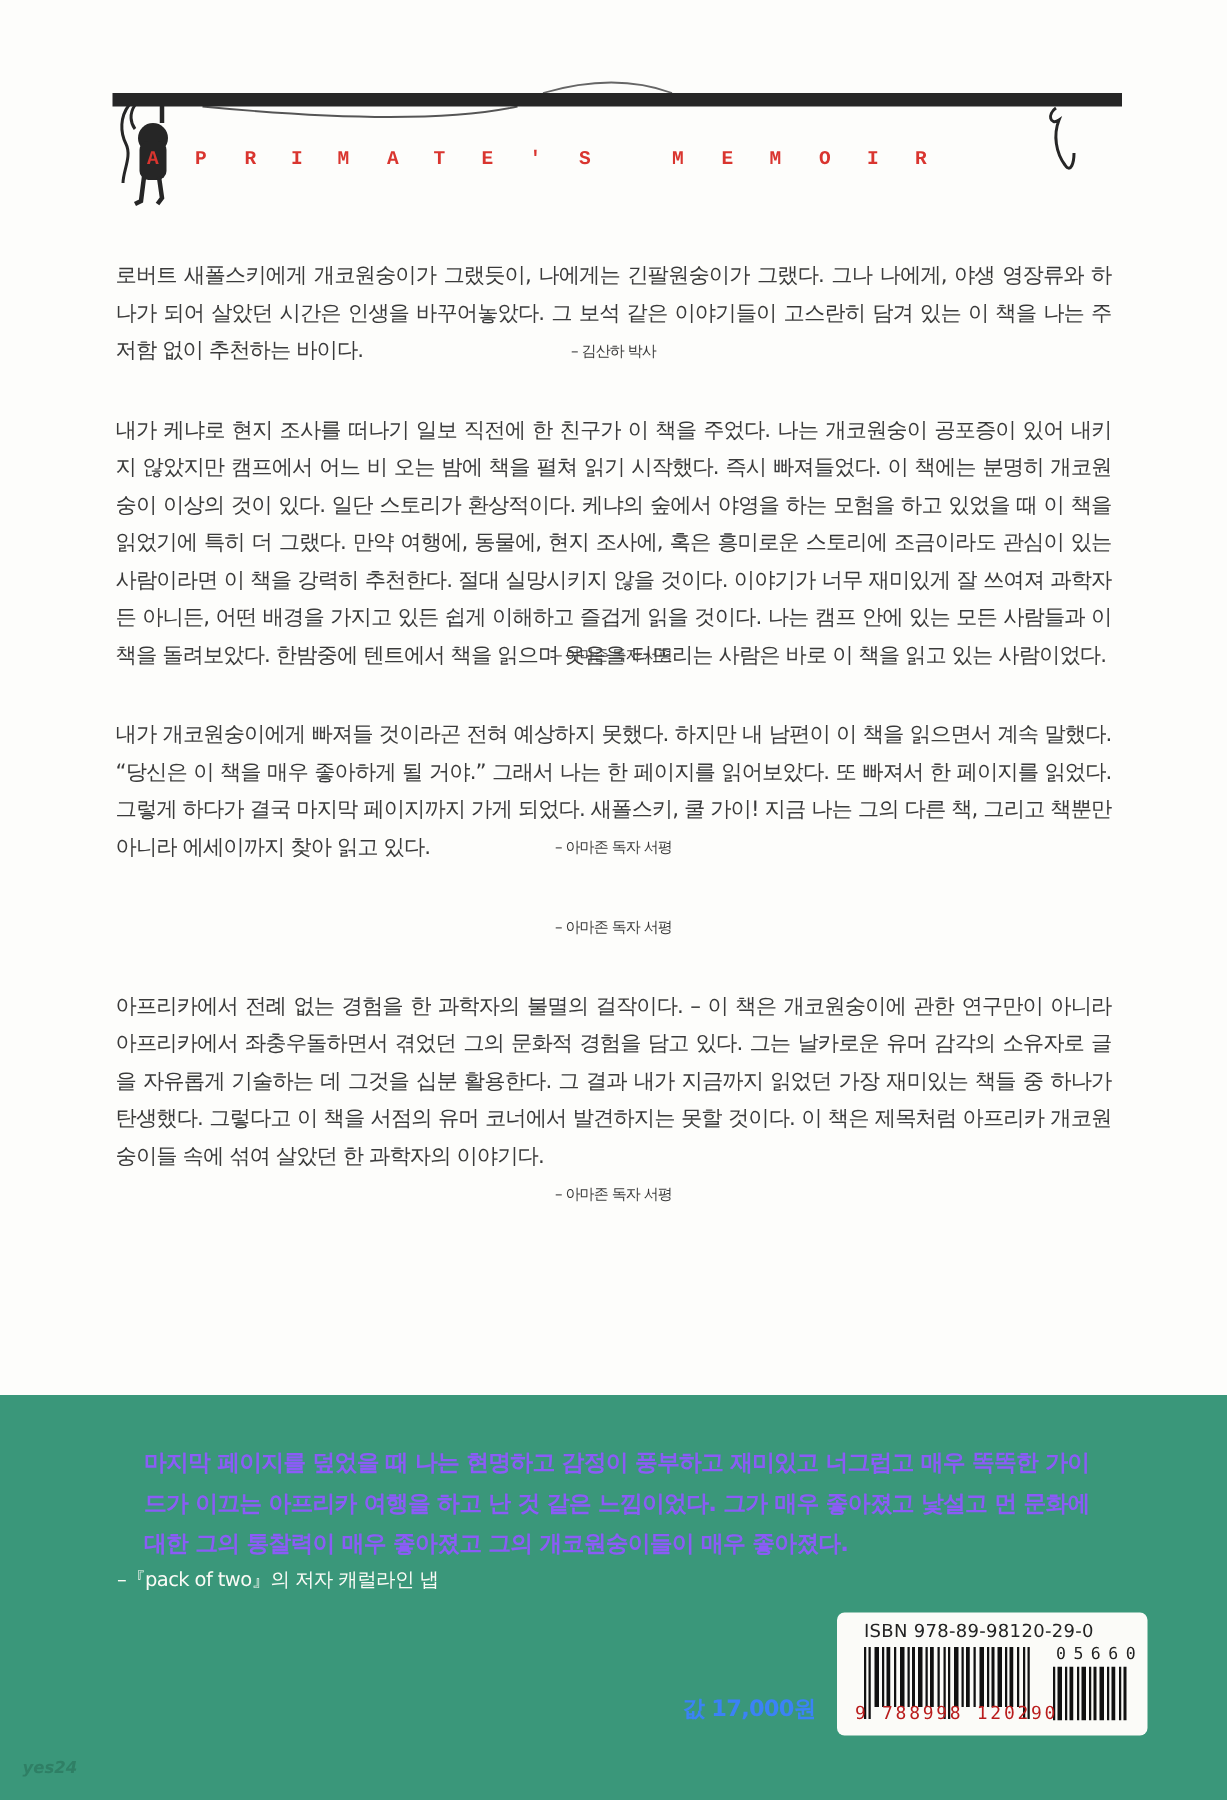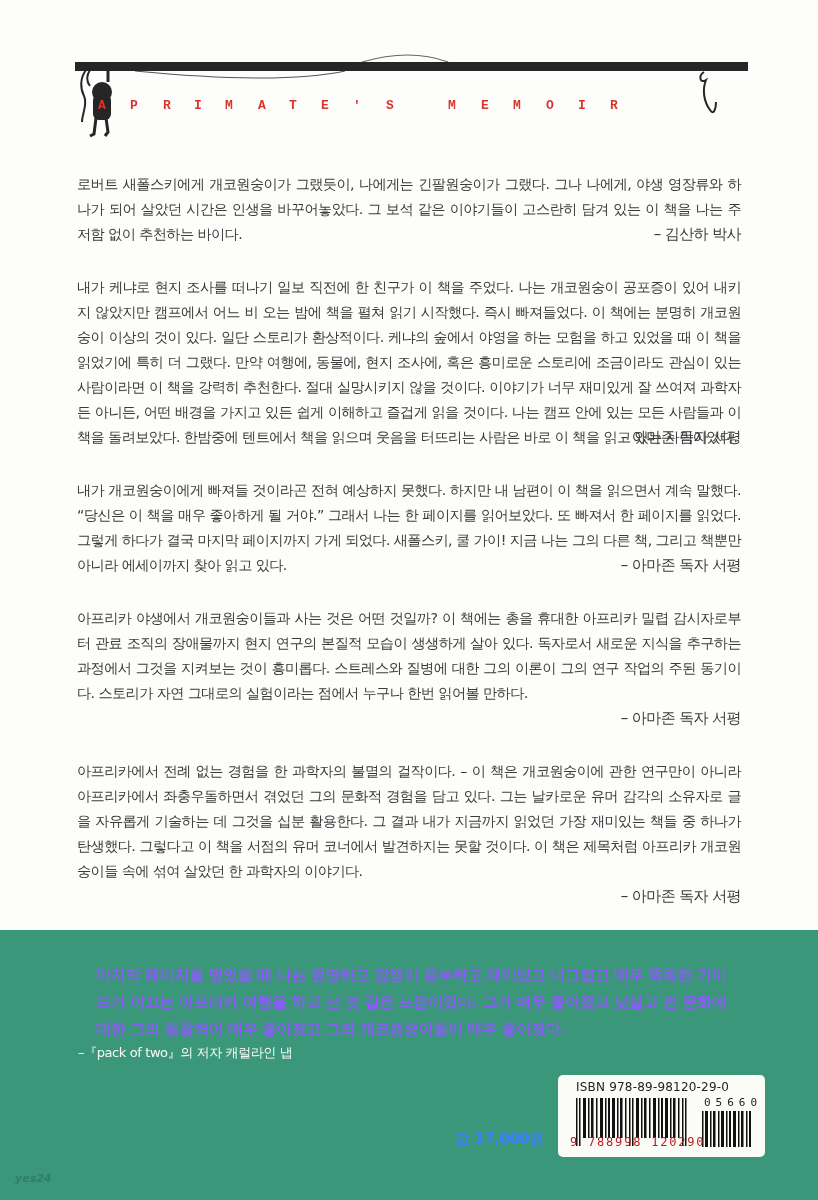--- a/index.html
+++ b/index.html
@@ -16,21 +16,21 @@
       font-family: "Liberation Mono", monospace; font-size: 13px; font-weight: bold;
       color: #d9352f;
     }
     .series-title span { position: absolute; }
     .monkey { position: absolute; left: 78px; top: 68px; }
     .hook { position: absolute; left: 690px; top: 68px; }
     .strings { position: absolute; left: 0; top: 40px; }
     .reviews { position: absolute; left: 77px; top: 172px; width: 664px; }
     .review { margin-bottom: 28px; font-size: 14.2px; line-height: 25px; letter-spacing: -0.6px; }
     .review p { margin: 0; text-align: justify; }
-    .attrib { text-align: right; font-size: 15px; margin-top: -25px; letter-spacing: -0.6px; }
+    .attrib { text-align: center; font-size: 10px; margin-top: -25px; letter-spacing: -0.6px; }
     .attrib.block { margin-top: 0; }
     .green {
       position: absolute; left: 0; top: 930px; width: 818px; height: 270px;
       background: #3a977a;
     }
     .quote {
       position: absolute; left: 96px; top: 962px; width: 640px;
       color: #8b5cf6; font-size: 15.2px; line-height: 27px; letter-spacing: -0.5px;
       font-weight: bold;
     }
@@ -95,21 +95,20 @@
   </div>
   <div class="review">
     <p>내가 케냐로 현지 조사를 떠나기 일보 직전에 한 친구가 이 책을 주었다. 나는 개코원숭이 공포증이 있어 내키지 않았지만 캠프에서 어느 비 오는 밤에 책을 펼쳐 읽기 시작했다. 즉시 빠져들었다. 이 책에는 분명히 개코원숭이 이상의 것이 있다. 일단 스토리가 환상적이다. 케냐의 숲에서 야영을 하는 모험을 하고 있었을 때 이 책을 읽었기에 특히 더 그랬다. 만약 여행에, 동물에, 현지 조사에, 혹은 흥미로운 스토리에 조금이라도 관심이 있는 사람이라면 이 책을 강력히 추천한다. 절대 실망시키지 않을 것이다. 이야기가 너무 재미있게 잘 쓰여져 과학자든 아니든, 어떤 배경을 가지고 있든 쉽게 이해하고 즐겁게 읽을 것이다. 나는 캠프 안에 있는 모든 사람들과 이 책을 돌려보았다. 한밤중에 텐트에서 책을 읽으며 웃음을 터뜨리는 사람은 바로 이 책을 읽고 있는 사람이었다.</p>
     <div class="attrib">– 아마존 독자 서평</div>
   </div>
   <div class="review">
     <p>내가 개코원숭이에게 빠져들 것이라곤 전혀 예상하지 못했다. 하지만 내 남편이 이 책을 읽으면서 계속 말했다. “당신은 이 책을 매우 좋아하게 될 거야.” 그래서 나는 한 페이지를 읽어보았다. 또 빠져서 한 페이지를 읽었다. 그렇게 하다가 결국 마지막 페이지까지 가게 되었다. 새폴스키, 쿨 가이! 지금 나는 그의 다른 책, 그리고 책뿐만 아니라 에세이까지 찾아 읽고 있다.</p>
     <div class="attrib">– 아마존 독자 서평</div>
   </div>
   <div class="review">
-    <p>아프리카 야생에서 개코원숭이들과 사는 것은 어떤 것일까? 이 책에는 총을 휴대한 아프리카 밀렵 감시자로부터 관료 조직의 장애물까지 현지 연구의 본질적 모습이 생생하게 살아 있다. 독자로서 새로운 지식을 추구하는 과정에서 그것을 지켜보는 것이 흥미롭다. 스트레스와 질병에 대한 그의 이론이 그의 연구 작업의 주된 동기이다. 스토리가 자연 그대로의 실험이라는 점에서 누구나 한번 읽어볼 만하다.</p>
     <div class="attrib block">– 아마존 독자 서평</div>
   </div>
   <div class="review">
     <p>아프리카에서 전례 없는 경험을 한 과학자의 불멸의 걸작이다. – 이 책은 개코원숭이에 관한 연구만이 아니라 아프리카에서 좌충우돌하면서 겪었던 그의 문화적 경험을 담고 있다. 그는 날카로운 유머 감각의 소유자로 글을 자유롭게 기술하는 데 그것을 십분 활용한다. 그 결과 내가 지금까지 읽었던 가장 재미있는 책들 중 하나가 탄생했다. 그렇다고 이 책을 서점의 유머 코너에서 발견하지는 못할 것이다. 이 책은 제목처럼 아프리카 개코원숭이들 속에 섞여 살았던 한 과학자의 이야기다.</p>
     <div class="attrib block">– 아마존 독자 서평</div>
   </div>
 </div>
 
 <div class="green"></div>
 <div class="quote">마지막 페이지를 덮었을 때 나는 현명하고 감정이 풍부하고 재미있고 너그럽고 매우 똑똑한 가이드가 이끄는 아프리카 여행을 하고 난 것 같은 느낌이었다. 그가 매우 좋아졌고 낯설고 먼 문화에 대한 그의 통찰력이 매우 좋아졌고 그의 개코원숭이들이 매우 좋아졌다.</div>

